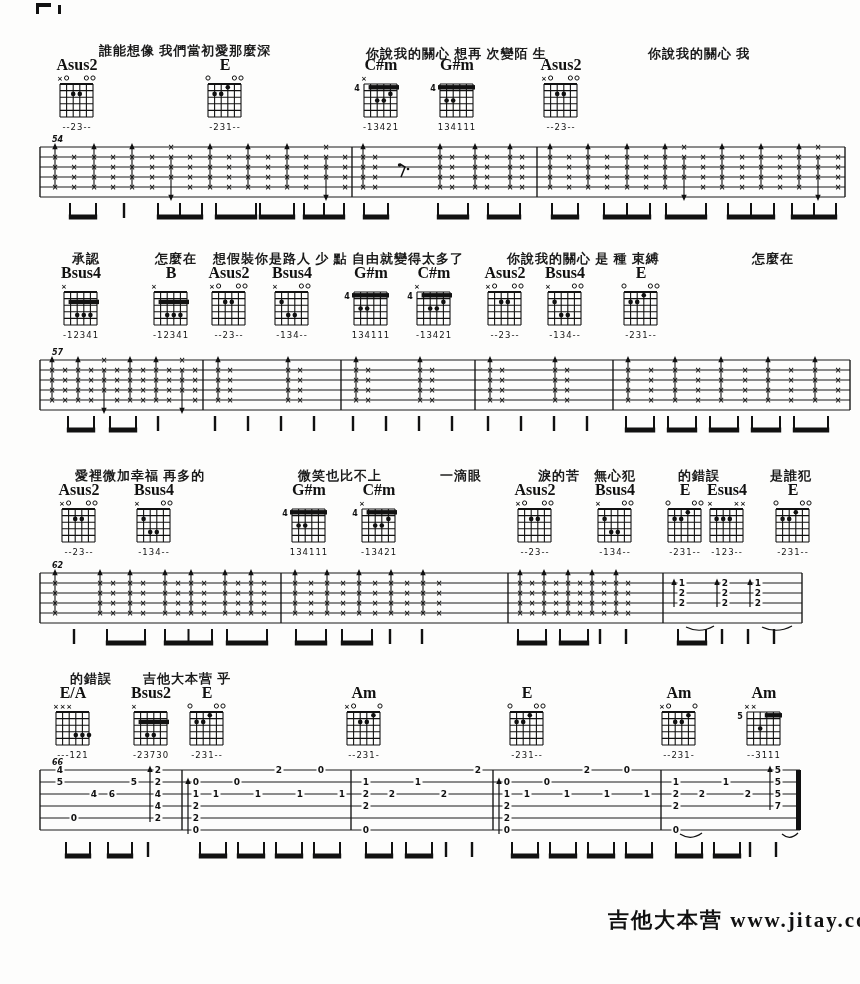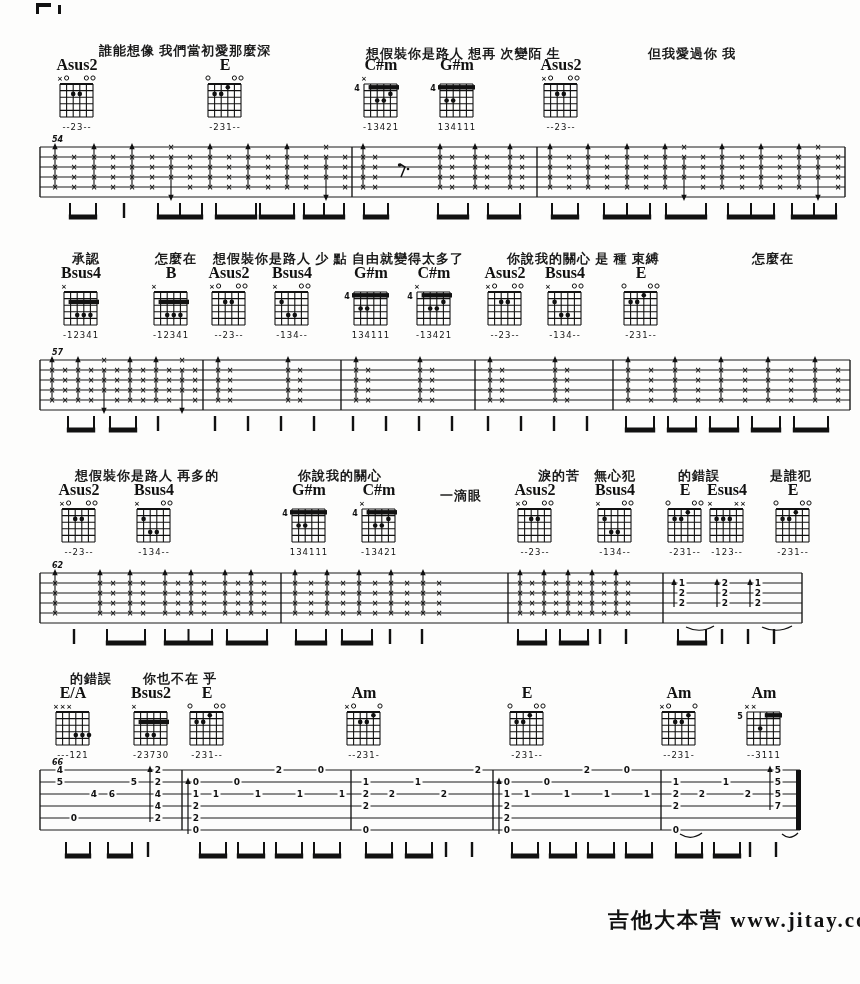--- a/index.html
+++ b/index.html
@@ -928,22 +928,22 @@
           <rect x="674.8" y="853.5" width="28.4" height="5" fill="#111"></rect>
           <line x1="714" x2="714" y1="842" y2="857" stroke="#111" stroke-width="2"></line>
           <line x1="740" x2="740" y1="842" y2="857" stroke="#111" stroke-width="2"></line>
           <rect x="712.8" y="853.5" width="28.4" height="5" fill="#111"></rect>
           <line x1="750" x2="750" y1="842" y2="857" stroke="#111" stroke-width="2.4"></line>
           <line x1="776" x2="776" y1="842" y2="857" stroke="#111" stroke-width="2.4"></line>
         </g>
       </svg>
     <div class="footer2">吉他大本营 www.jitay.com</div>
   <div class="lyric" style="left: 75px; top: 42px; margin-left: 24px;">誰能想像 我們當初愛那麼深</div>
-      <div class="lyric" style="left: 366px; top: 45px;">想假裝你是路人 想再 次變陌  生</div>
-      <div class="lyric" style="left: 648px; top: 45px;">但我愛過你 我</div>
+      <div class="lyric" style="left: 366px; top: 45px;">你說我的關心 想再 次變陌  生</div>
+      <div class="lyric" style="left: 648px; top: 45px;">你說我的關心 我</div>
       <div class="chord" style="left: 48px; top: 58px;"><div class="cname">Asus2</div><svg width="58" height="49">
           <text x="12" y="9.5" class="mk">×</text>
           <circle cx="18.6" cy="7" r="2.1" fill="none" stroke="#111" stroke-width="1"></circle>
           <circle cx="38.4" cy="7" r="2.1" fill="none" stroke="#111" stroke-width="1"></circle>
           <circle cx="45" cy="7" r="2.1" fill="none" stroke="#111" stroke-width="1"></circle>
           <line x1="12" x2="45" y1="13" y2="13" stroke="#111" stroke-width="1.9"></line>
           <line x1="12" x2="12" y1="13" y2="46" stroke="#111" stroke-width="1.1"></line>
           <line x1="12" x2="45" y1="19.6" y2="19.6" stroke="#111" stroke-width="1.1"></line>
           <line x1="18.6" x2="18.6" y1="13" y2="46" stroke="#111" stroke-width="1.1"></line>
           <line x1="12" x2="45" y1="26.2" y2="26.2" stroke="#111" stroke-width="1.1"></line>
@@ -1210,23 +1210,23 @@
           <line x1="12" x2="45" y1="32.8" y2="32.8" stroke="#111" stroke-width="1.1"></line>
           <line x1="31.799999999999997" x2="31.799999999999997" y1="13" y2="46" stroke="#111" stroke-width="1.1"></line>
           <line x1="12" x2="45" y1="39.4" y2="39.4" stroke="#111" stroke-width="1.1"></line>
           <line x1="38.4" x2="38.4" y1="13" y2="46" stroke="#111" stroke-width="1.1"></line>
           <line x1="12" x2="45" y1="46" y2="46" stroke="#111" stroke-width="1.1"></line>
           <line x1="45" x2="45" y1="13" y2="46" stroke="#111" stroke-width="1.1"></line>
           <circle cx="18.6" cy="22.9" r="2.3" fill="#111"></circle>
           <circle cx="25.2" cy="22.9" r="2.3" fill="#111"></circle>
           <circle cx="31.799999999999997" cy="16.3" r="2.3" fill="#111"></circle>
         </svg><div class="fing">-231--</div></div>
-      <div class="lyric" style="left: 75px; top: 467px;">想假裝你是路人 再多的</div>
-      <div class="lyric" style="left: 298px; top: 467px;">你說我的關心</div>
-      <div class="lyric" style="left: 440px; top: 467px; margin-top: 20px;">一滴眼</div>
+      <div class="lyric" style="left: 75px; top: 467px;">愛裡微加幸福 再多的</div>
+      <div class="lyric" style="left: 298px; top: 467px;">微笑也比不上</div>
+      <div class="lyric" style="left: 440px; top: 467px;">一滴眼</div>
       <div class="lyric" style="left: 538px; top: 467px;">淚的苦</div>
       <div class="lyric" style="left: 594px; top: 467px;">無心犯</div>
       <div class="lyric" style="left: 678px; top: 467px;">的錯誤</div>
       <div class="lyric" style="left: 770px; top: 467px;">是誰犯</div>
       <div class="chord" style="left: 50px; top: 483px;"><div class="cname">Asus2</div><svg width="58" height="49">
           <text x="12" y="9.5" class="mk">×</text>
           <circle cx="18.6" cy="7" r="2.1" fill="none" stroke="#111" stroke-width="1"></circle>
           <circle cx="38.4" cy="7" r="2.1" fill="none" stroke="#111" stroke-width="1"></circle>
           <circle cx="45" cy="7" r="2.1" fill="none" stroke="#111" stroke-width="1"></circle>
           <line x1="12" x2="45" y1="13" y2="13" stroke="#111" stroke-width="1.9"></line>
@@ -1396,21 +1396,21 @@
           <line x1="31.799999999999997" x2="31.799999999999997" y1="13" y2="46" stroke="#111" stroke-width="1.1"></line>
           <line x1="12" x2="45" y1="39.4" y2="39.4" stroke="#111" stroke-width="1.1"></line>
           <line x1="38.4" x2="38.4" y1="13" y2="46" stroke="#111" stroke-width="1.1"></line>
           <line x1="12" x2="45" y1="46" y2="46" stroke="#111" stroke-width="1.1"></line>
           <line x1="45" x2="45" y1="13" y2="46" stroke="#111" stroke-width="1.1"></line>
           <circle cx="18.6" cy="22.9" r="2.3" fill="#111"></circle>
           <circle cx="25.2" cy="22.9" r="2.3" fill="#111"></circle>
           <circle cx="31.799999999999997" cy="16.3" r="2.3" fill="#111"></circle>
         </svg><div class="fing">-231--</div></div>
       <div class="lyric" style="left: 70px; top: 670px;">的錯誤</div>
-      <div class="lyric" style="left: 143px; top: 670px;">你也不在  乎</div>
+      <div class="lyric" style="left: 143px; top: 670px;">吉他大本营  乎</div>
       <div class="chord" style="left: 44px; top: 686px;"><div class="cname">E/A</div><svg width="58" height="49">
           <text x="12" y="9.5" class="mk">×</text>
           <text x="18.6" y="9.5" class="mk">×</text>
           <text x="25.2" y="9.5" class="mk">×</text>
           <line x1="12" x2="45" y1="13" y2="13" stroke="#111" stroke-width="1.9"></line>
           <line x1="12" x2="12" y1="13" y2="46" stroke="#111" stroke-width="1.1"></line>
           <line x1="12" x2="45" y1="19.6" y2="19.6" stroke="#111" stroke-width="1.1"></line>
           <line x1="18.6" x2="18.6" y1="13" y2="46" stroke="#111" stroke-width="1.1"></line>
           <line x1="12" x2="45" y1="26.2" y2="26.2" stroke="#111" stroke-width="1.1"></line>
           <line x1="25.2" x2="25.2" y1="13" y2="46" stroke="#111" stroke-width="1.1"></line>

